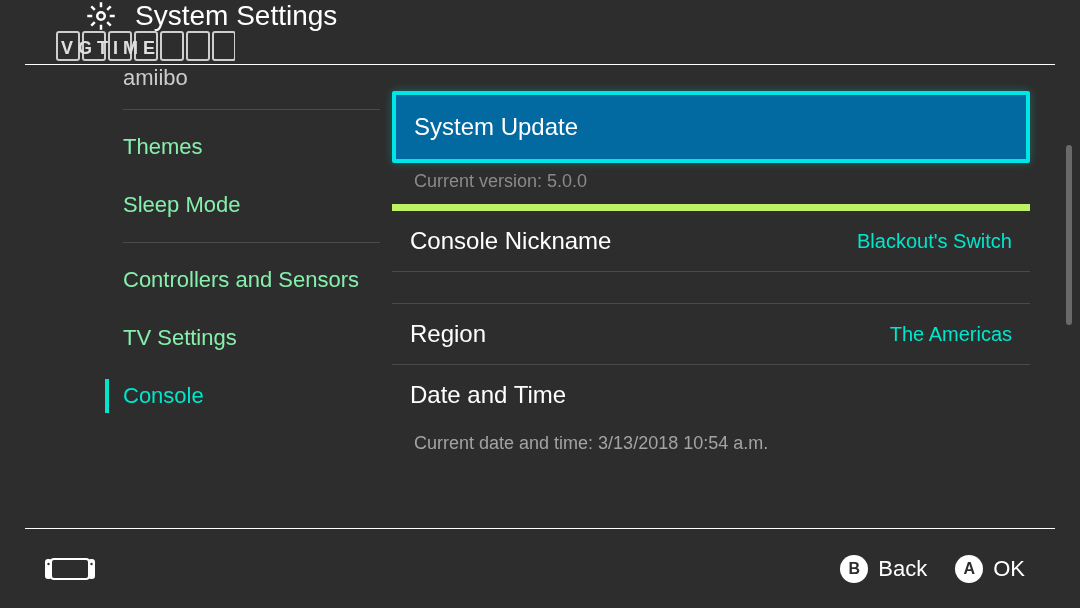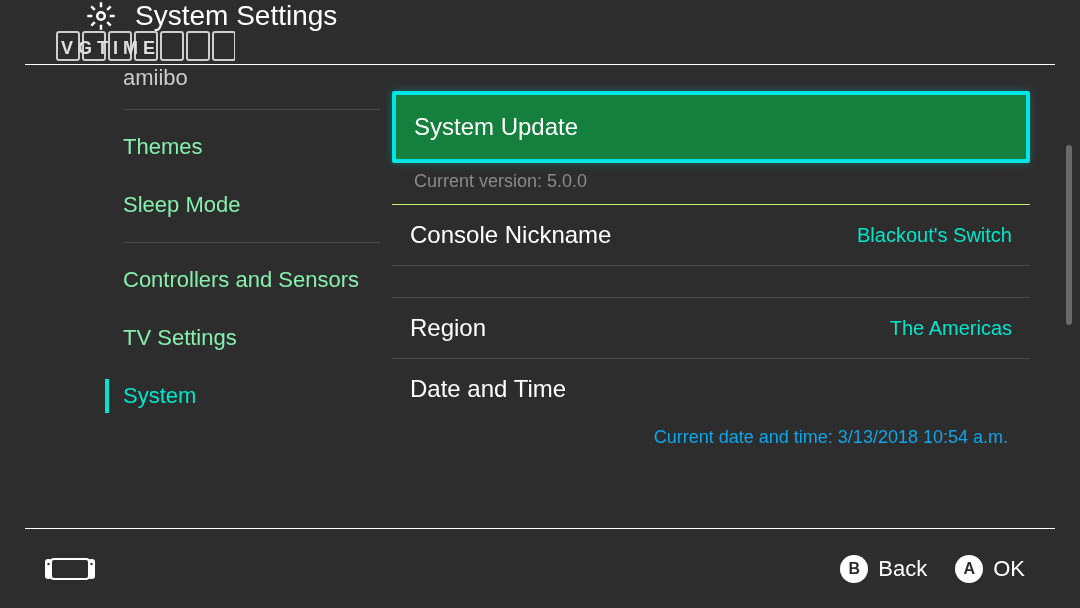--- a/index.html
+++ b/index.html
@@ -81,45 +81,44 @@
       border-bottom: 1px solid #4a4a4a;
       padding: 16px 18px;
       display: flex;
       justify-content: space-between;
       align-items: center;
       min-height: 60px;
     }
     .content-item.highlighted {
       border: 4px solid #00e6e6;
       border-radius: 2px;
-      background: #15803d;
+      background: #0369a1;
       padding: 18px 18px;
       margin-bottom: 0;
       box-shadow: 0 0 8px rgba(0,230,230,0.3);
     }
     .content-label {
       font-size: 24px;
       color: #ffffff;
       font-weight: 400;
     }
     .content-value {
       font-size: 20px;
       color: #00e6cc;
     }
     .content-sub {
       font-size: 18px;
       color: #8a8a8a;
       padding: 8px 22px 12px 22px;
-      border-bottom: 1px solid #bef264;
+      border-bottom: 7px solid #bef264;
     }
     .content-sub.fade {
-      color: #0ea5e9;
+      color: #a3a3a3;
       border-bottom: none;
       padding-bottom: 0;
-      text-align: right;
     }
     .spacer-row {
       height: 32px;
       border-bottom: 1px solid #4a4a4a;
     }
     .footer {
       position: absolute;
       bottom: 0;
       left: 0;
       right: 0;
@@ -221,21 +220,21 @@
       <span>Sleep Mode</span>
     </div>
     <div class="sidebar-divider"></div>
     <div class="sidebar-item">
       <span>Controllers and Sensors</span>
     </div>
     <div class="sidebar-item">
       <span>TV Settings</span>
     </div>
     <div class="sidebar-item selected">
-      <span>System</span>
+      <span>Console</span>
     </div>
   </div>
 
   <div class="content">
     <div class="content-item highlighted">
       <span class="content-label">System Update</span>
     </div>
     <div class="content-sub">Current version: 5.0.0</div>
 
     <div class="content-item">

